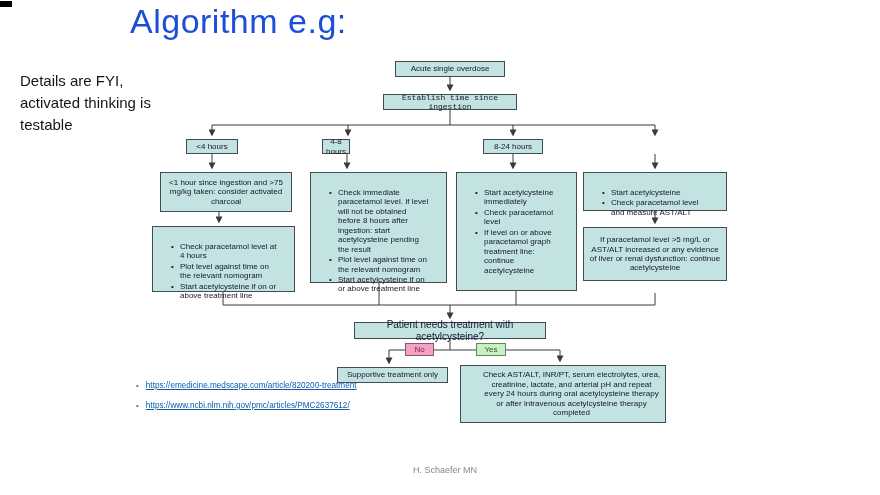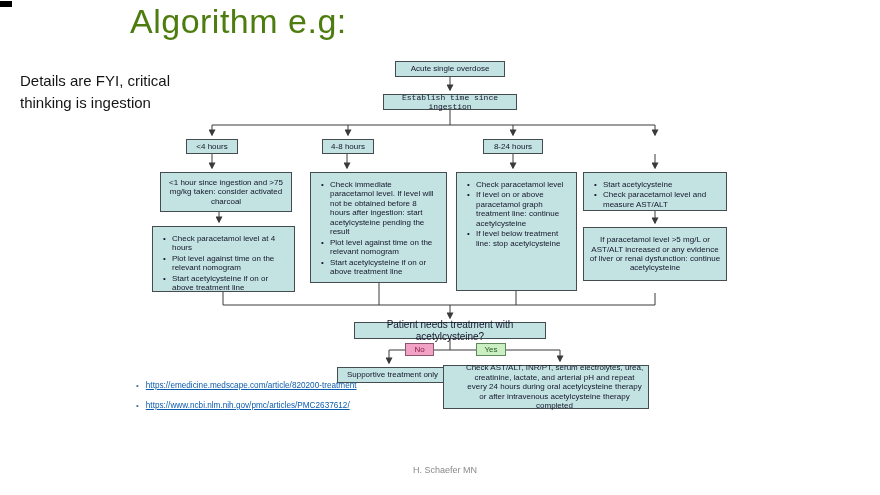--- a/index.html
+++ b/index.html
@@ -2,75 +2,75 @@
 <html style="--box-fill: #c2e3e1; --box-border: #454c50; --no-fill: #f2a2c4; --yes-fill: #cbeec2; --link-color: #0b5cad;"><head>
 <meta charset="utf-8">
 <style>
   html,body { margin:0; padding:0; background:#ffffff; }
   .slide {
     position:relative; width:880px; height:495px; background:#ffffff;
     font-family:"Liberation Sans", sans-serif; overflow:hidden;
   }
   .corner-mark { position:absolute; left:0; top:1px; width:12px; height:6px; background:#000; }
   .title {
-    position:absolute; left:130px; top:2px; font-size:34px; color:#4d7c0f;
+    position:absolute; left:130px; top:2px; font-size:34px; color:#1d4ed8;
     letter-spacing:0.5px; font-weight:400;
   }
   .note {
     position:absolute; left:20px; top:70px; width:165px; font-size:15px;
     line-height:1.45; color:#151515;
   }
   .footer {
     position:absolute; left:380px; top:465px; width:130px; text-align:center;
     font-size:9px; color:#8a8a8a;
   }
   svg.connectors { position:absolute; left:0; top:0; z-index:1; }
   .node {
     position:absolute; box-sizing:border-box; z-index:2;
     background:var(--box-fill,#c2e3e1); border:1.3px solid var(--box-border,#454c50);
     color:#15152c; font-size:8px; line-height:1.18;
     display:flex; align-items:center; justify-content:center;
     text-align:center; padding:1px 3px;
   }
   .node.list { align-items:flex-start; justify-content:flex-start; text-align:left; padding:3px 4px 2px 2px; }
-  .node ul { margin:4px; padding:0; list-style:none; }
+  .node ul { margin:12px; padding:0; list-style:none; }
   .node li { position:relative; padding-left:13px; margin-bottom:1px; }
   .node li::before { content:"\2022"; position:absolute; left:4px; }
   
   #n-acute      { left:395px; top:61px;  width:110px; height:16px; }
   #n-establish  { left:383px; top:94px;  width:134px; height:16px;font-family:Liberation Mono, monospace; }
   #n-h4         { left:186px; top:139px; width:52px;  height:15px; }
-  #n-h48        { left:322px; top:139px; width:52px;  height:15px; }
+  #n-h48        { left:322px; top:139px; width:28px;  height:15px; }
   #n-h824       { left:483px; top:139px; width:60px;  height:15px; }
   #n-h24        { left:583px; top:147px; width:144px; height:15px;margin-top:26px; }
   #n-c1a        { left:160px; top:172px; width:132px; height:40px; }
   #n-c1b        { left:152px; top:226px; width:143px; height:66px; }
   #n-c2         { left:310px; top:172px; width:137px; height:111px; }
   #n-c3         { left:456px; top:172px; width:121px; height:119px; }
   #n-c4a        { left:583px; top:172px; width:144px; height:39px; }
   #n-c4b        { left:583px; top:227px; width:144px; height:54px; }
   #n-question   { left:354px; top:322px; width:192px; height:17px; font-size:10px; }
   #n-no  { left:405px; top:343px; width:29px; height:13px; background:var(--no-fill,#f2a2c4);
            border-color:#8a5570; color:#8b1f45; z-index:3; }
   #n-yes { left:476px; top:343px; width:30px; height:13px; background:var(--yes-fill,#cbeec2);
            border-color:#5d8a5d; color:#27591f; z-index:3; }
   #n-supportive { left:337px; top:367px; width:111px; height:16px; }
-  #n-check      { left:443px; top:365px; width:206px; height:44px;padding-left:20px; }
+  #n-check      { left:460px; top:365px; width:206px; height:58px;padding-left:20px; }
   .refs { position:absolute; left:136px; top:381px; z-index:2; }
   .ref-row { display:flex; align-items:flex-start; margin-bottom:10px; }
   .ref-bullet { color:#4a6da7; font-size:8px; margin-right:7px; line-height:1.2; }
   .ref-link { font-size:8.2px; color:var(--link-color,#0b5cad); line-height:1.2; }
 </style>
 </head>
 <body>
 
 <div class="slide">
   <div class="corner-mark"></div>
   <div class="title">Algorithm e.g:</div>
-  <div class="note">Details are FYI, critical thinking is ingestion</div>
+  <div class="note">Details are FYI, activated thinking is testable</div>
 
   <svg class="connectors" width="880" height="495" viewBox="0 0 880 495">
     <defs>
       <marker id="arw" viewBox="0 0 10 10" refX="8" refY="5" markerWidth="7" markerHeight="7" orient="auto-start-reverse">
         <path d="M0,0 L10,5 L0,10 z" fill="#3a3a3a"></path>
       </marker>
     </defs>
     <g stroke="#3a3a3a" stroke-width="1" fill="none">
       <line x1="450" y1="77" x2="450" y2="90" marker-end="url(#arw)"></line>
       <line x1="450" y1="110" x2="450" y2="125"></line>
@@ -116,23 +116,23 @@
   </div>
   <div class="node list" id="n-c2">
     <ul>
         <li>Check immediate paracetamol level. If level will not be obtained before 8 hours after ingestion: start acetylcysteine pending the result</li>
         <li>Plot level against time on the relevant nomogram</li>
         <li>Start acetylcysteine if on or above treatment line</li>
       </ul>
   </div>
   <div class="node list" id="n-c3">
     <ul>
+        <li>Start acetylcysteine immediately</li>
         <li>Check paracetamol level</li>
         <li>If level on or above paracetamol graph treatment line: continue acetylcysteine</li>
-        <li>If level below treatment line: stop acetylcysteine</li>
       </ul>
   </div>
   <div class="node list" id="n-c4a">
     <ul>
         <li>Start acetylcysteine</li>
         <li>Check paracetamol level and measure AST/ALT</li>
       </ul>
   </div>
   <div class="node" id="n-c4b">If paracetamol level &gt;5 mg/L or AST/ALT increased or any evidence of liver or renal dysfunction: continue acetylcysteine</div>
 

